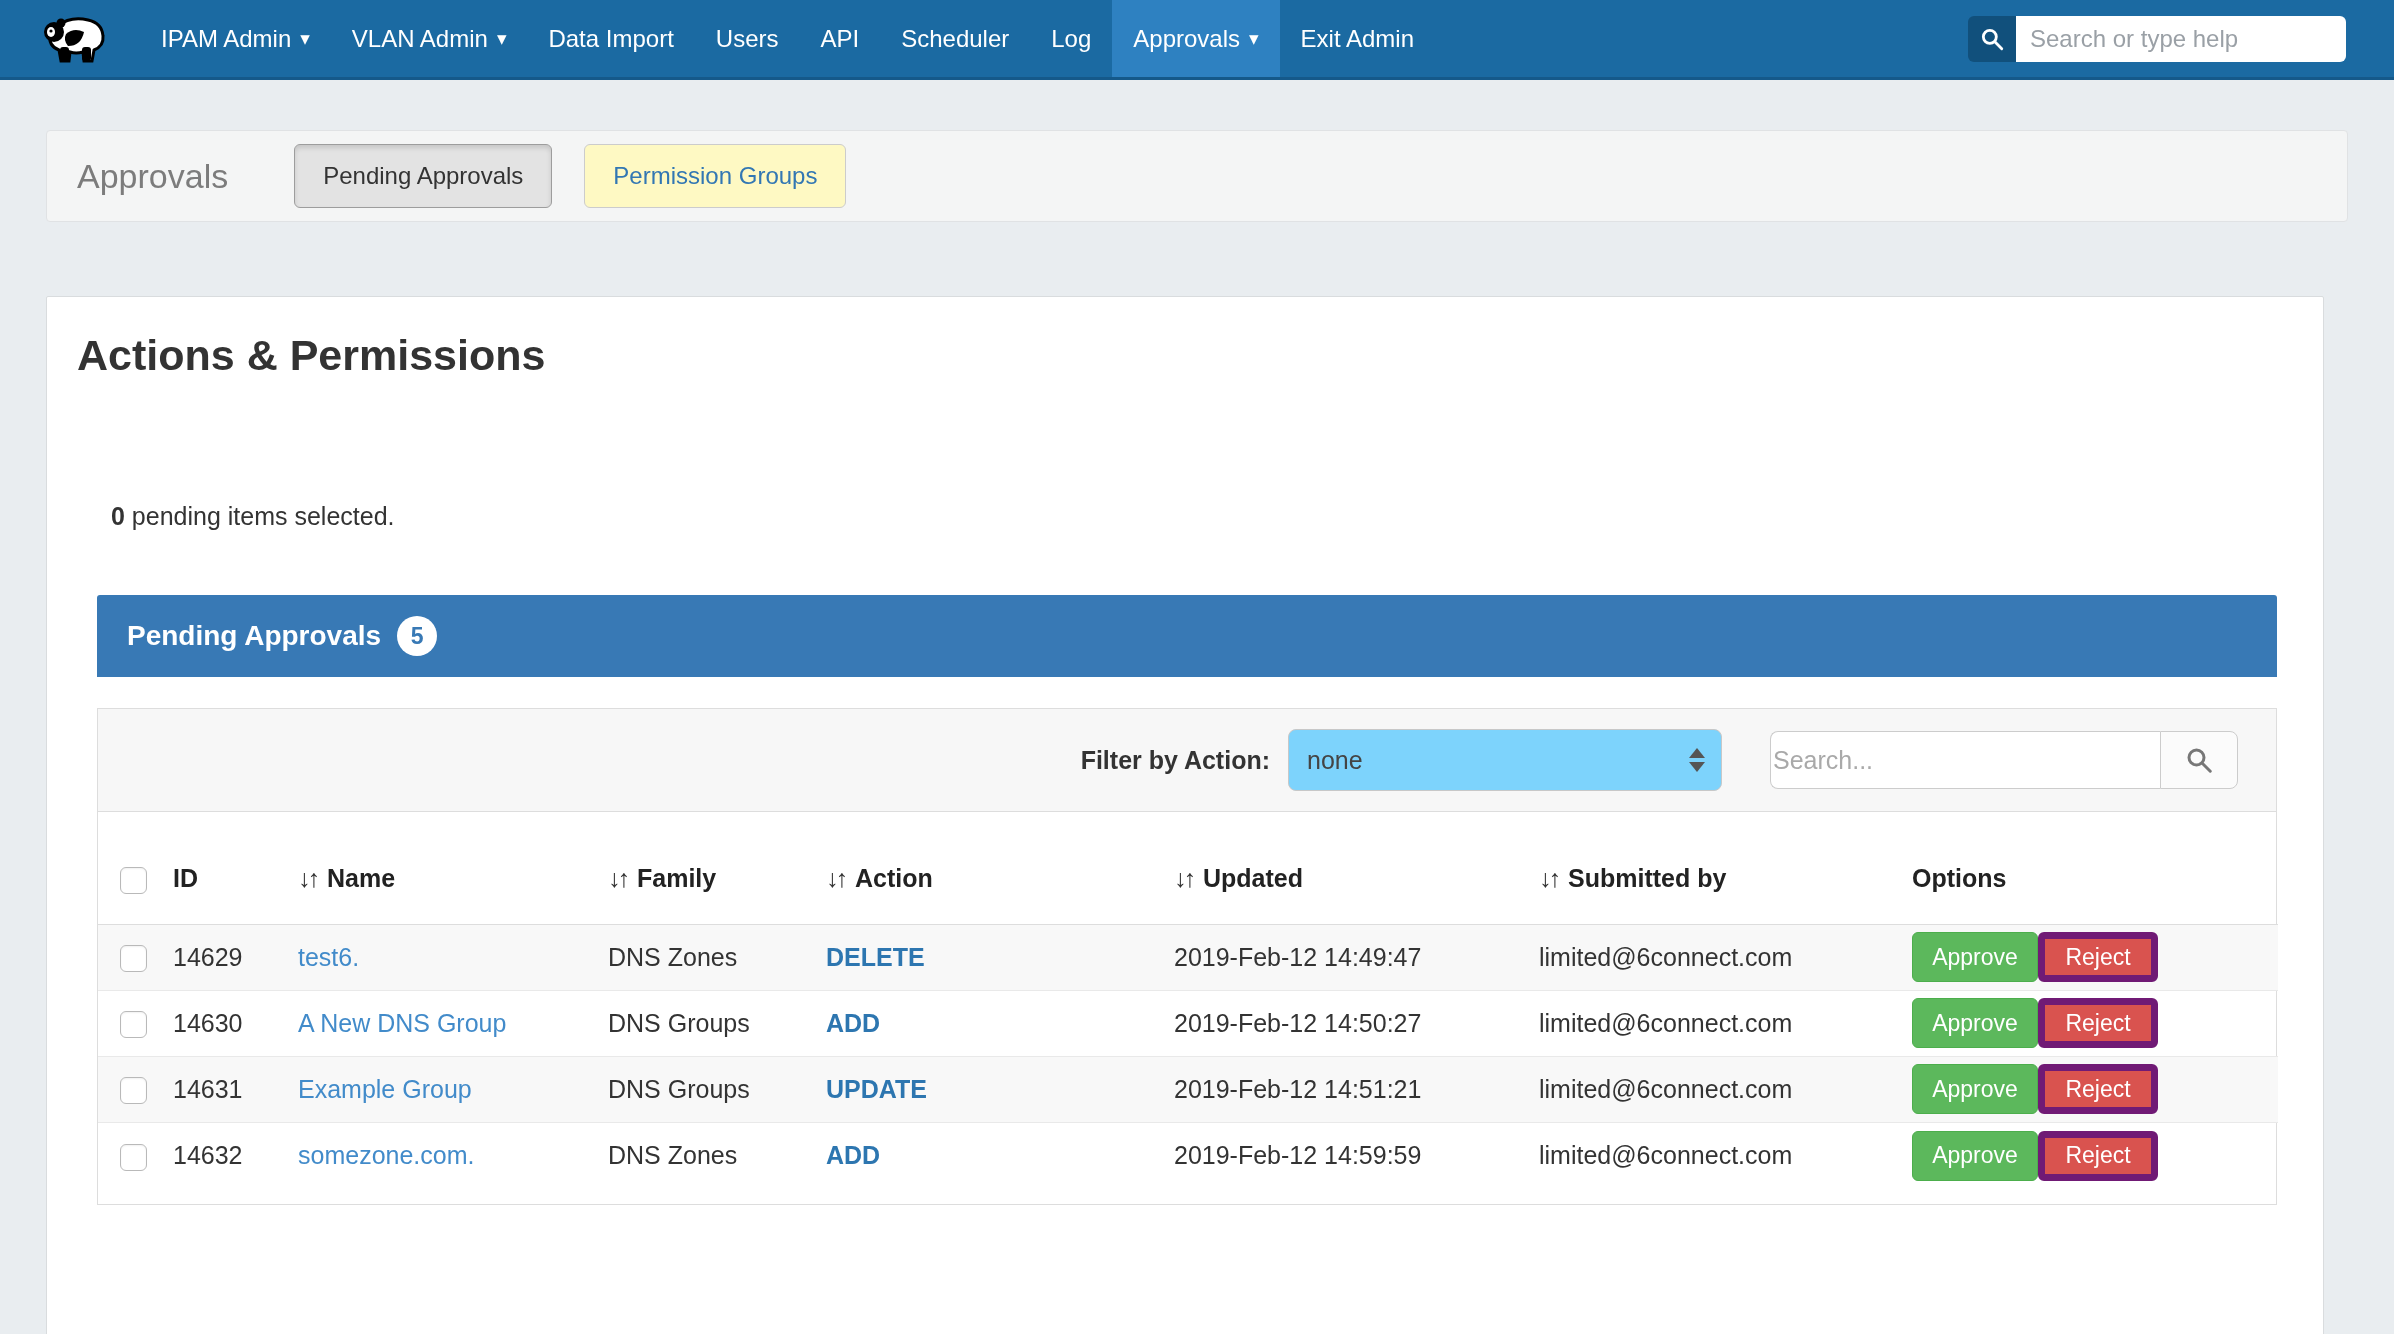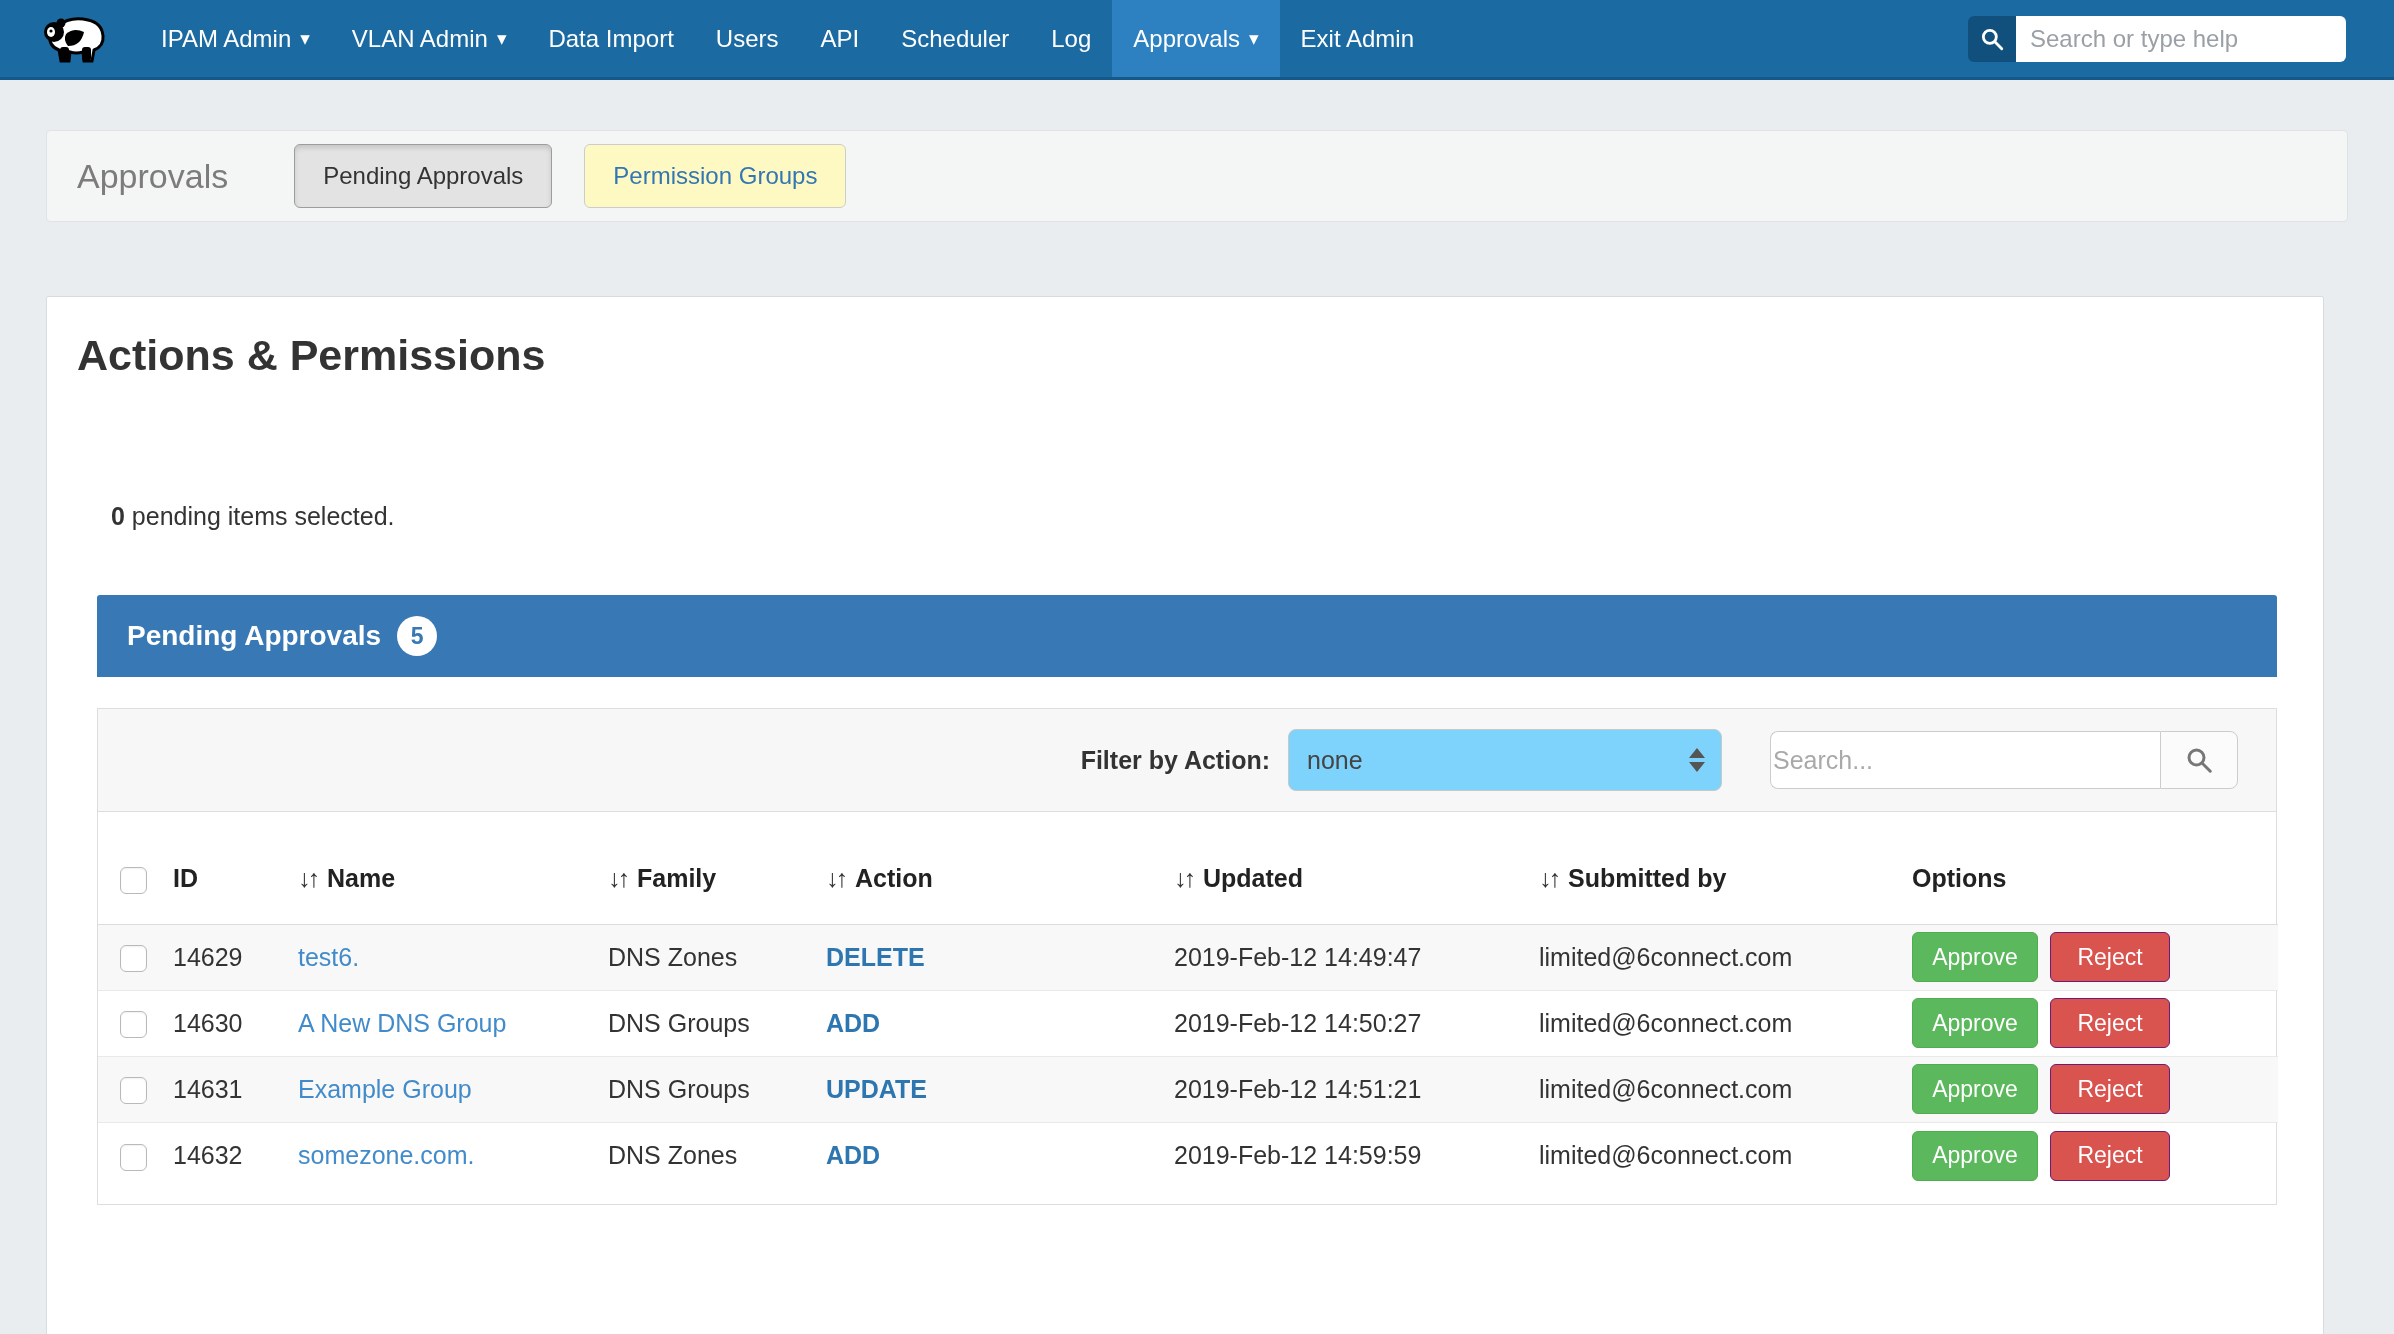--- a/index.html
+++ b/index.html
@@ -118,27 +118,27 @@
   tbody tr + tr td { border-top:1px solid #e9e9e9; }
   tbody td { padding:0; vertical-align:middle; white-space:nowrap; }
   .cb-cell, thead th.cb-cell { padding-left:22px; }
   .checkbox {
     display:inline-block; width:27px; height:27px; border:1px solid #b9b9b9;
     border-radius:6px; background:#fff; box-shadow: inset 0 1px 2px rgba(0,0,0,.06);
     cursor:pointer; vertical-align:middle;
   }
   a.row-link { color:#428bca; text-decoration:none; cursor:pointer; }
   .action-text { color:#2d76b0; font-weight:bold; }
-  .opts { display:flex; align-items:center; gap:12px; }
+  .opts { display:flex; align-items:center; }
   .btn-approve {
     width:126px; height:50px; border-radius:6px; background:#5cb85c; border:1px solid #4cae4c;
     color:#fff; font-size:23px; display:flex; align-items:center; justify-content:center; cursor:pointer;
   }
   .btn-reject {
-    width:120px; height:50px; border-radius:6px; background:#d9534f; border:1px solid #701a75;
+    width:120px; height:50px; border-radius:6px; background:#d9534f; border:7px solid #701a75;
     color:#fff; font-size:23px; display:flex; align-items:center; justify-content:center; cursor:pointer;
   }
   .table-bottom-pad { height:16px; }
 </style>
 </head>
 <body>
 
 <div class="navbar">
   <div class="logo-wrap">
     <svg width="70" height="56" viewBox="0 0 70 54">

